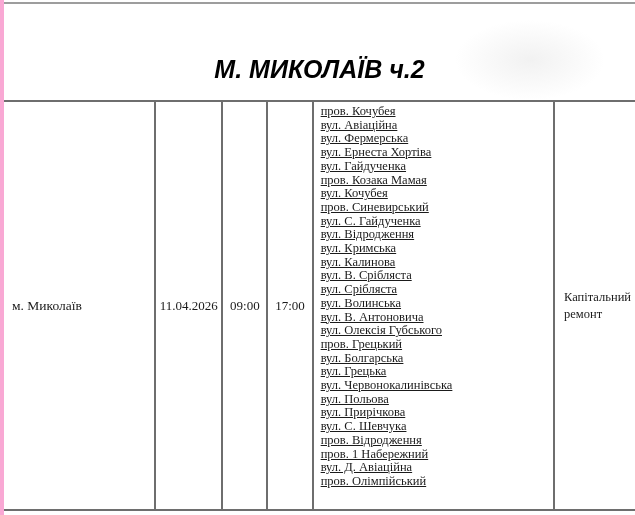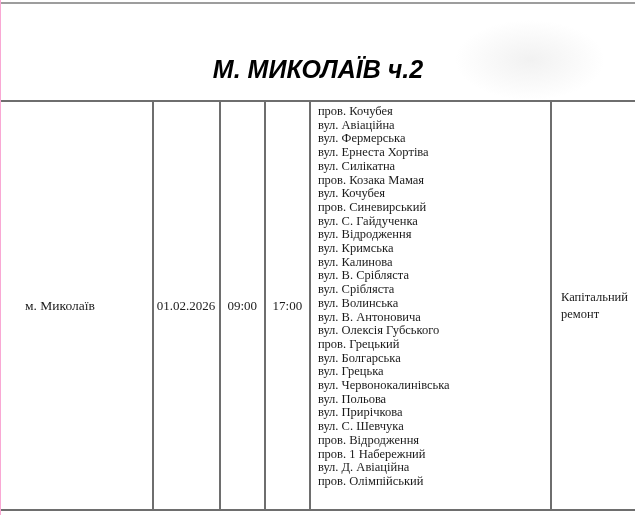--- a/index.html
+++ b/index.html
@@ -4,21 +4,21 @@
 <style>
   html, body { margin: 0; padding: 0; background: #ffffff; }
   .screen {
     position: relative;
     width: 635px;
     height: 515px;
     background: #ffffff;
     color: #1b1b1b;
     font-family: "Liberation Serif", serif;
     overflow: hidden;
-    border-left: 1px solid #f9a8d4;
+    border-left: 4px solid #f9a8d4;
     box-sizing: border-box;
   }
   .top-rule {
     position: absolute;
     top: 2px; left: 0;
     width: 100%; height: 2px;
     background: #9d9d9d;
   }
   .page-title {
     position: absolute;
@@ -51,38 +51,39 @@
     font-size: 13px;
   }
   .cell {
     box-sizing: border-box;
     height: 100%;
   }
   .cell + .cell { border-left: 2px solid #6e6e6e; }
   .col-city {
     width: 156px;
     display: flex; align-items: center;
-    padding-left: 24px;
+    padding-left: 8px;
     font-size: 13.5px;
   }
   .col-date {
     width: 70px;
     display: flex; align-items: center; justify-content: center;
     font-size: 13px;
   }
   .col-start, .col-end {
     width: 47px;
     display: flex; align-items: center; justify-content: center;
     font-size: 13px;
   }
   .col-streets {
     width: 251px;
     padding: 3px 4px 0 7px;
     font-size: 12.5px;
     line-height: 13.7px;
+    text-decoration: underline;
   }
   .col-work {
     width: 88px;
     display: flex; align-items: center;
     padding-left: 9px; padding-right: 8px;
     font-size: 12.5px;
     line-height: 1.35;
   }
   .street-line { white-space: nowrap; }
 </style>
@@ -97,37 +98,37 @@
 
   <h1 class="page-title">М. МИКОЛАЇВ ч.2</h1>
 
   <div class="outage-table">
 
     <div class="cell col-city">
       <span>м. Миколаїв</span>
     </div>
 
     <div class="cell col-date">
-      <span>01.02.2026</span>
+      <span>11.04.2026</span>
     </div>
 
     <div class="cell col-start">
       <span>09:00</span>
     </div>
 
     <div class="cell col-end">
       <span>17:00</span>
     </div>
 
     <div class="cell col-streets">
         <div class="street-line">пров. Кочубея</div>
         <div class="street-line">вул. Авіаційна</div>
         <div class="street-line">вул. Фермерська</div>
         <div class="street-line">вул. Ернеста Хортіва</div>
-        <div class="street-line">вул. Силікатна</div>
+        <div class="street-line">вул. Гайдученка</div>
         <div class="street-line">пров. Козака Мамая</div>
         <div class="street-line">вул. Кочубея</div>
         <div class="street-line">пров. Синевирський</div>
         <div class="street-line">вул. С. Гайдученка</div>
         <div class="street-line">вул. Відродження</div>
         <div class="street-line">вул. Кримська</div>
         <div class="street-line">вул. Калинова</div>
         <div class="street-line">вул. В. Срібляста</div>
         <div class="street-line">вул. Срібляста</div>
         <div class="street-line">вул. Волинська</div>

